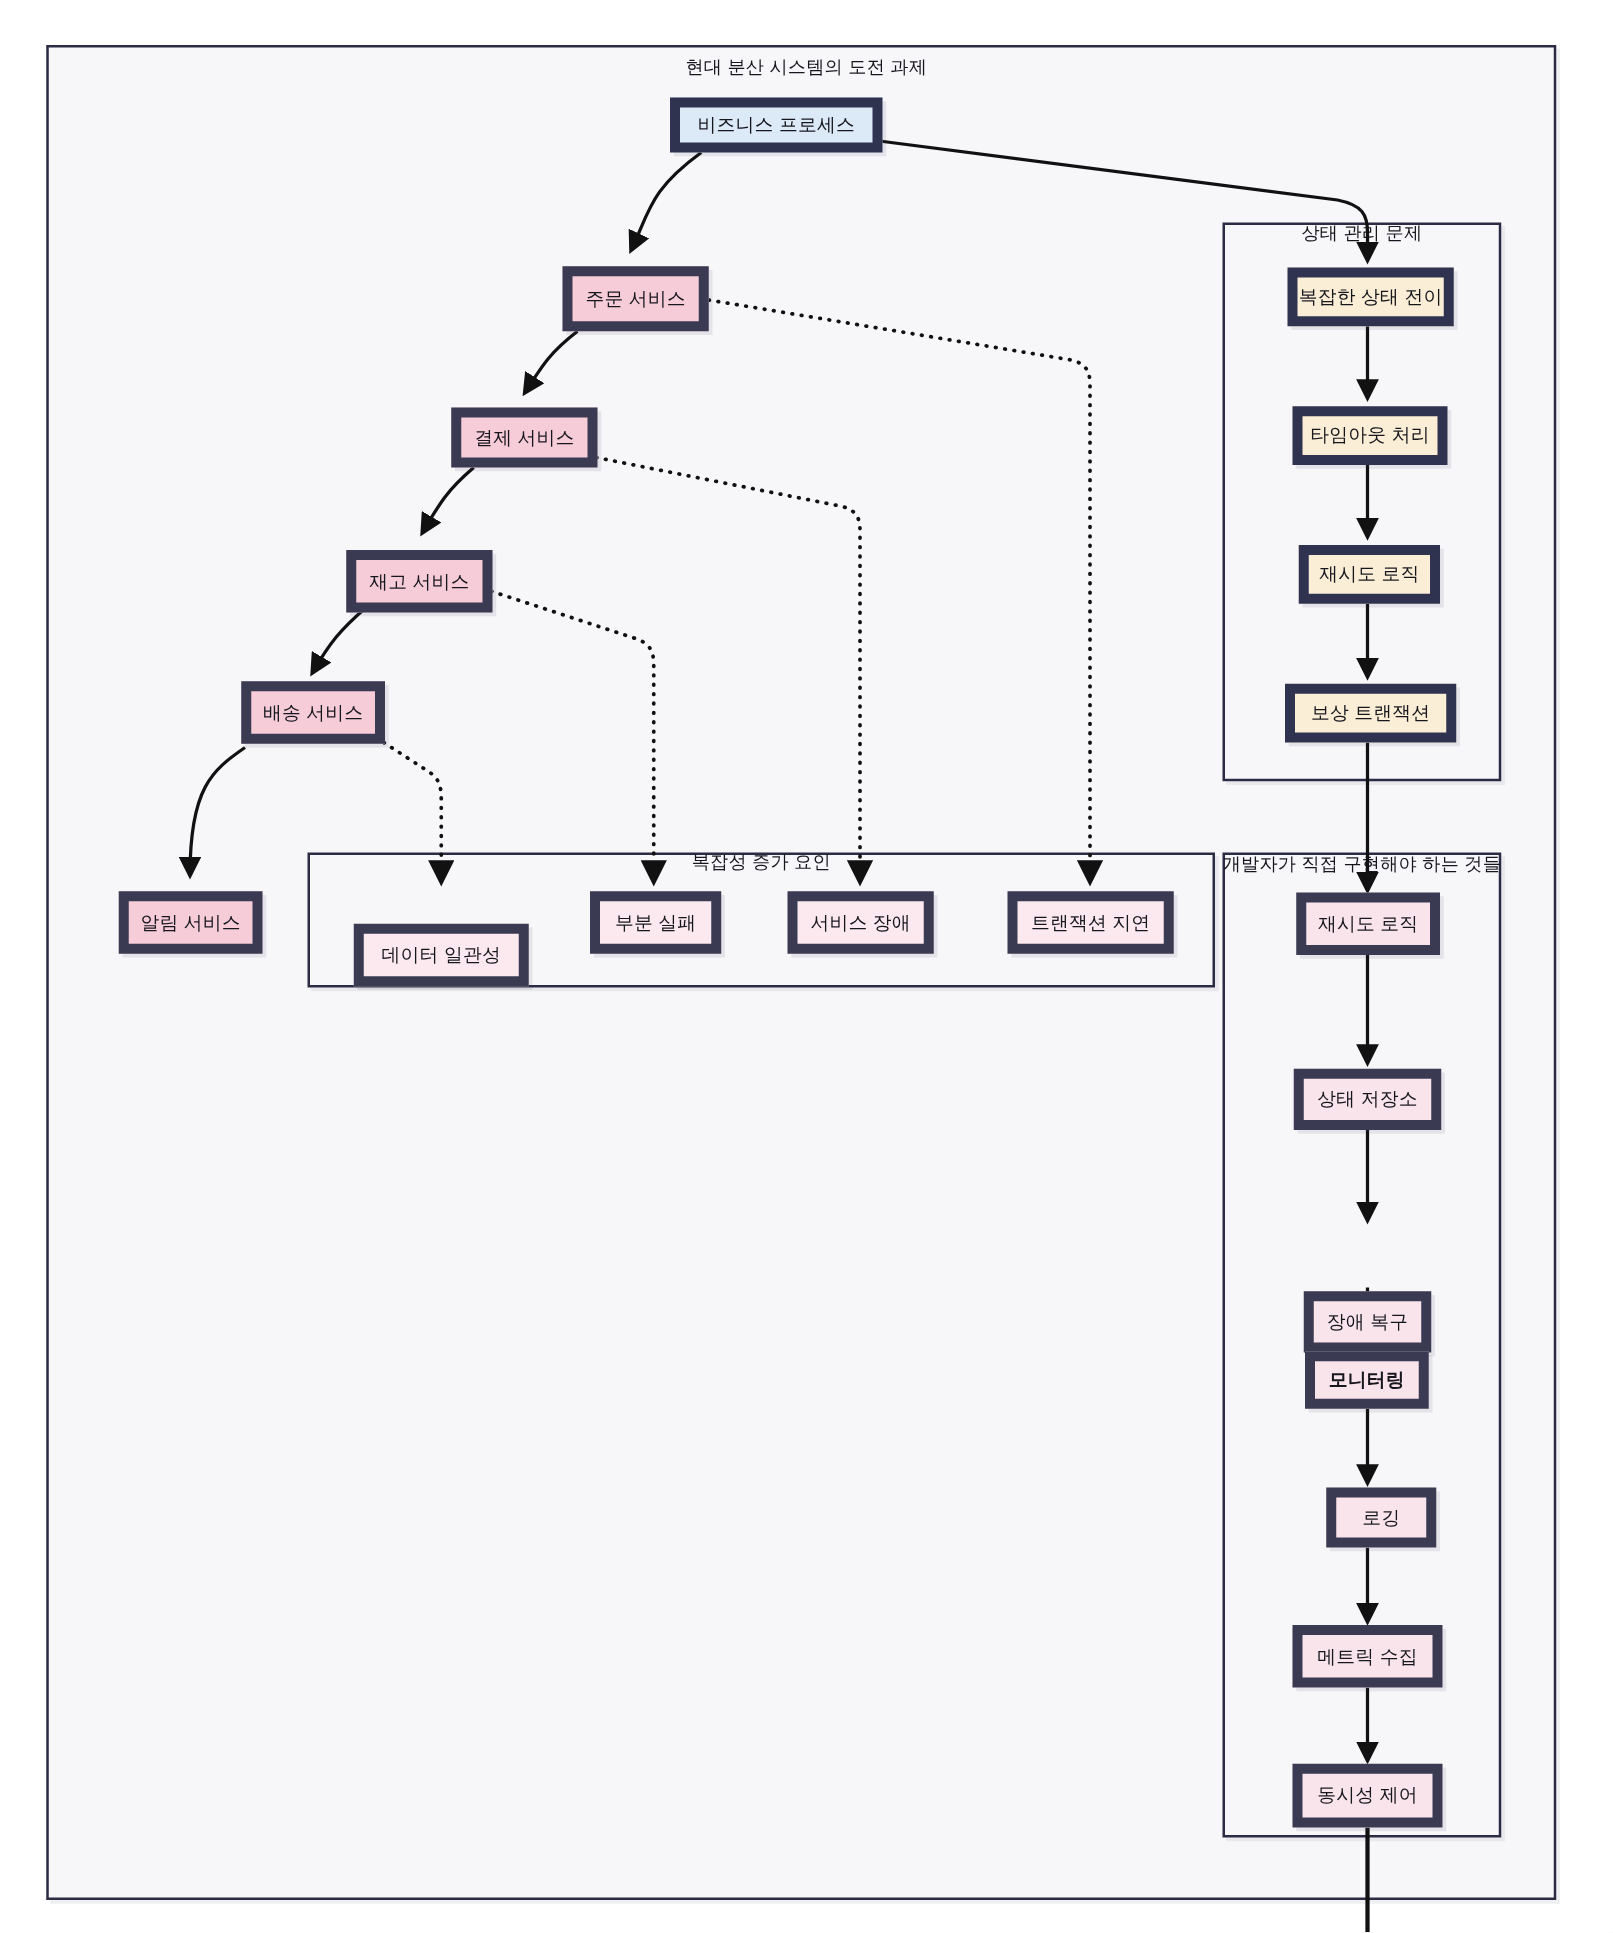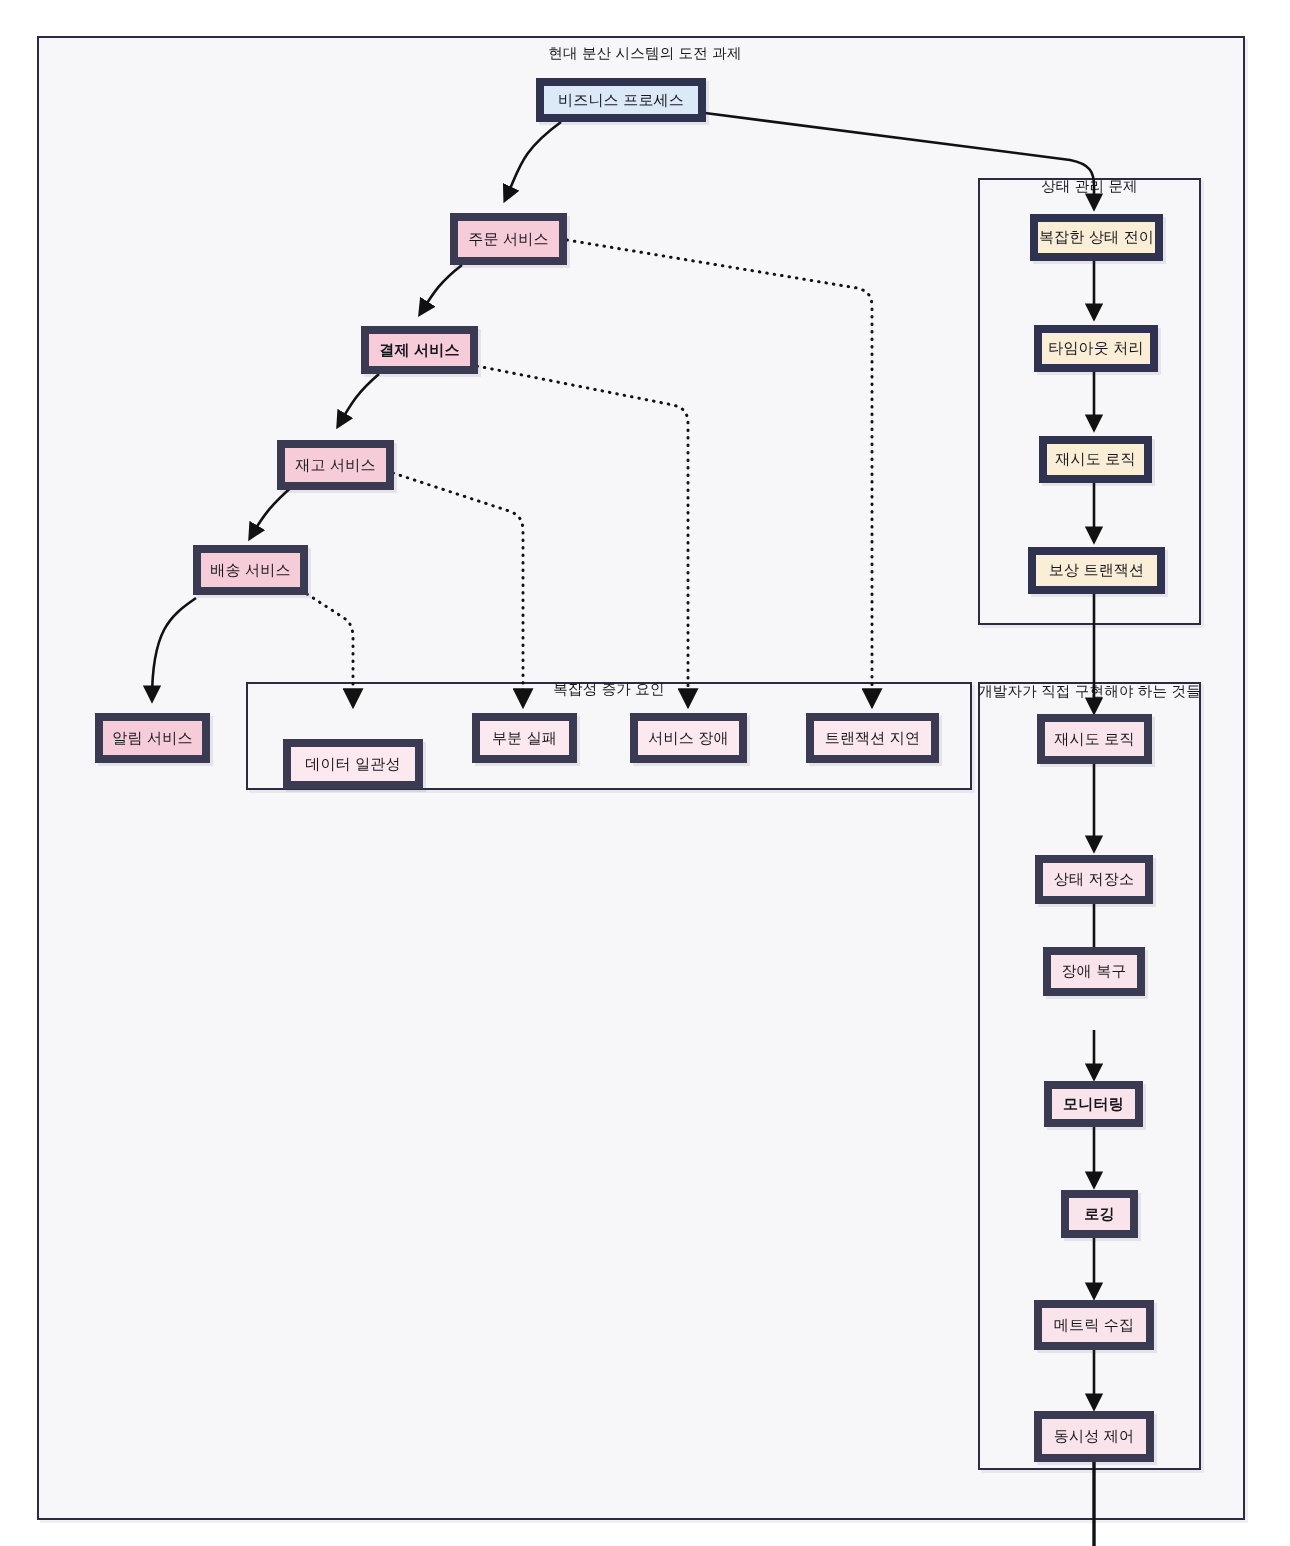--- a/index.html
+++ b/index.html
@@ -124,36 +124,36 @@
       <path d="M 567,240 L 857,288 C 869,291 872,297 872,308 L 872,705"></path>
       <path d="M 477,366 L 673,405 C 685,408 688,414 688,425 L 688,705"></path>
       <path d="M 393,473 L 509,511 C 520,515 523,521 523,532 L 523,705"></path>
       <path d="M 307,594 L 344,618 C 352,624 353,630 353,640 L 353,705"></path>
     </g>
   </svg>
 
   <div class="node root" style="left:536px; top:78px; width:170px; height:44px;">비즈니스 프로세스</div>
 
   <div class="node service" style="left:450px; top:213px; width:117px; height:52px;">주문 서비스</div>
-  <div class="node service" style="left:361px; top:326px; width:117px; height:48px;font-weight:bold;">결제 서비스</div>
+  <div class="node service" style="left:361px; top:326px; width:117px; height:48px;">결제 서비스</div>
   <div class="node service" style="left:277px; top:440px; width:117px; height:50px;">재고 서비스</div>
   <div class="node service" style="left:193px; top:545px; width:115px; height:50px;">배송 서비스</div>
   <div class="node service" style="left:95px; top:713px; width:115px; height:50px;">알림 서비스</div>
 
   <div class="node factor" style="left:283px; top:713px; width:140px; height:50px;margin-top:26px;">데이터 일관성</div>
   <div class="node factor" style="left:472px; top:713px; width:105px; height:50px;">부분 실패</div>
   <div class="node factor" style="left:630px; top:713px; width:117px; height:50px;">서비스 장애</div>
   <div class="node factor" style="left:806px; top:713px; width:133px; height:50px;">트랜잭션 지연</div>
 
   <div class="node state" style="left:1030px; top:214px; width:133px; height:47px;">복잡한 상태 전이</div>
   <div class="node state" style="left:1034px; top:325px; width:124px; height:47px;">타임아웃 처리</div>
   <div class="node state" style="left:1039px; top:436px; width:113px; height:47px;">재시도 로직</div>
   <div class="node state" style="left:1028px; top:547px; width:137px; height:47px;">보상 트랜잭션</div>
 
   <div class="node impl" style="left:1037px; top:714px; width:115px; height:50px;">재시도 로직</div>
   <div class="node impl" style="left:1035px; top:855px; width:118px; height:49px;text-align:right;">상태 저장소</div>
-  <div class="node impl" style="left:1043px; top:947px; width:102px; height:49px;">장애 복구</div>
+  <div class="node impl" style="left:1043px; top:1033px; width:102px; height:49px;">장애 복구</div>
   <div class="node impl" style="left:1044px; top:1081px; width:99px; height:46px;font-weight:bold;">모니터링</div>
-  <div class="node impl" style="left:1061px; top:1190px; width:77px; height:48px;font-weight:bold;">로깅</div>
+  <div class="node impl" style="left:1061px; top:1190px; width:88px; height:48px;">로깅</div>
   <div class="node impl" style="left:1034px; top:1300px; width:120px; height:50px;">메트릭 수집</div>
   <div class="node impl" style="left:1034px; top:1411px; width:120px; height:51px;">동시성 제어</div>
 
 </div>
 
 </body></html>

